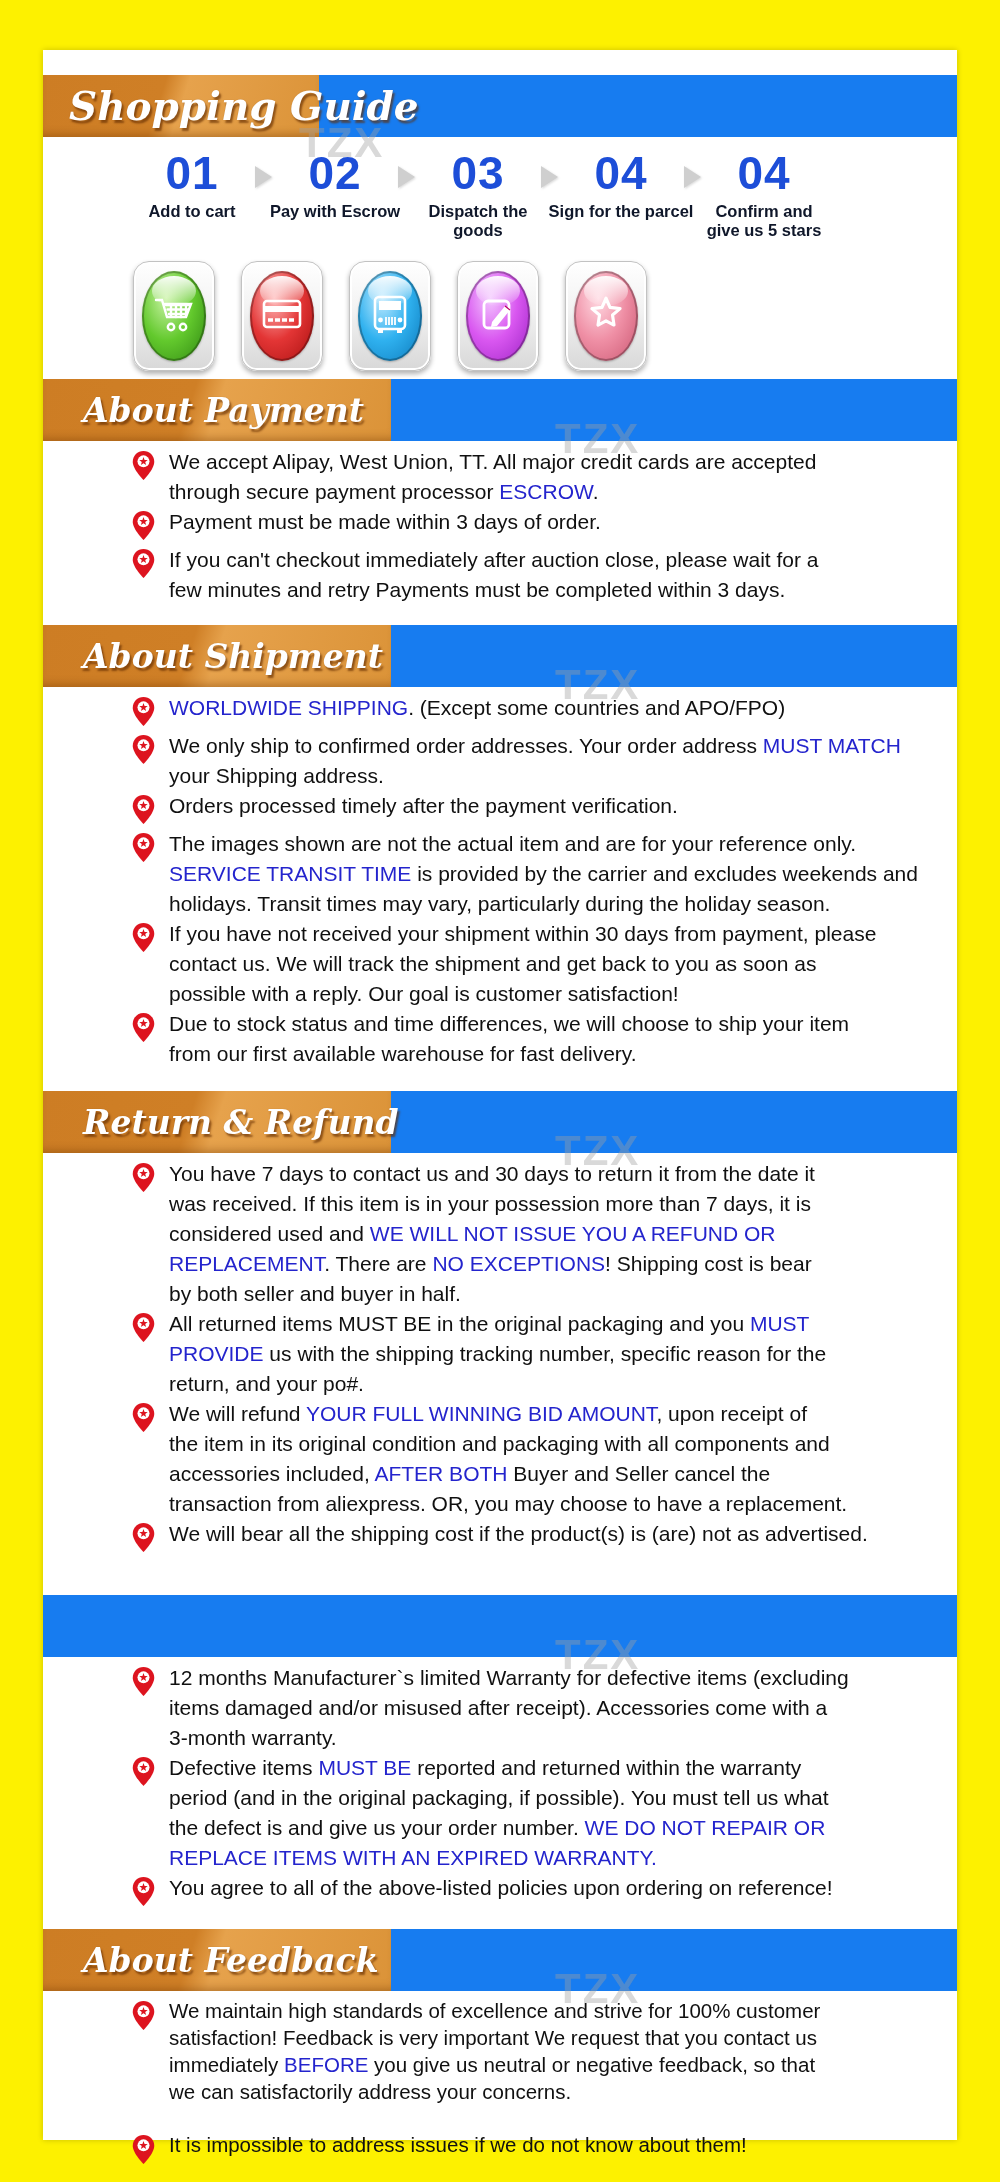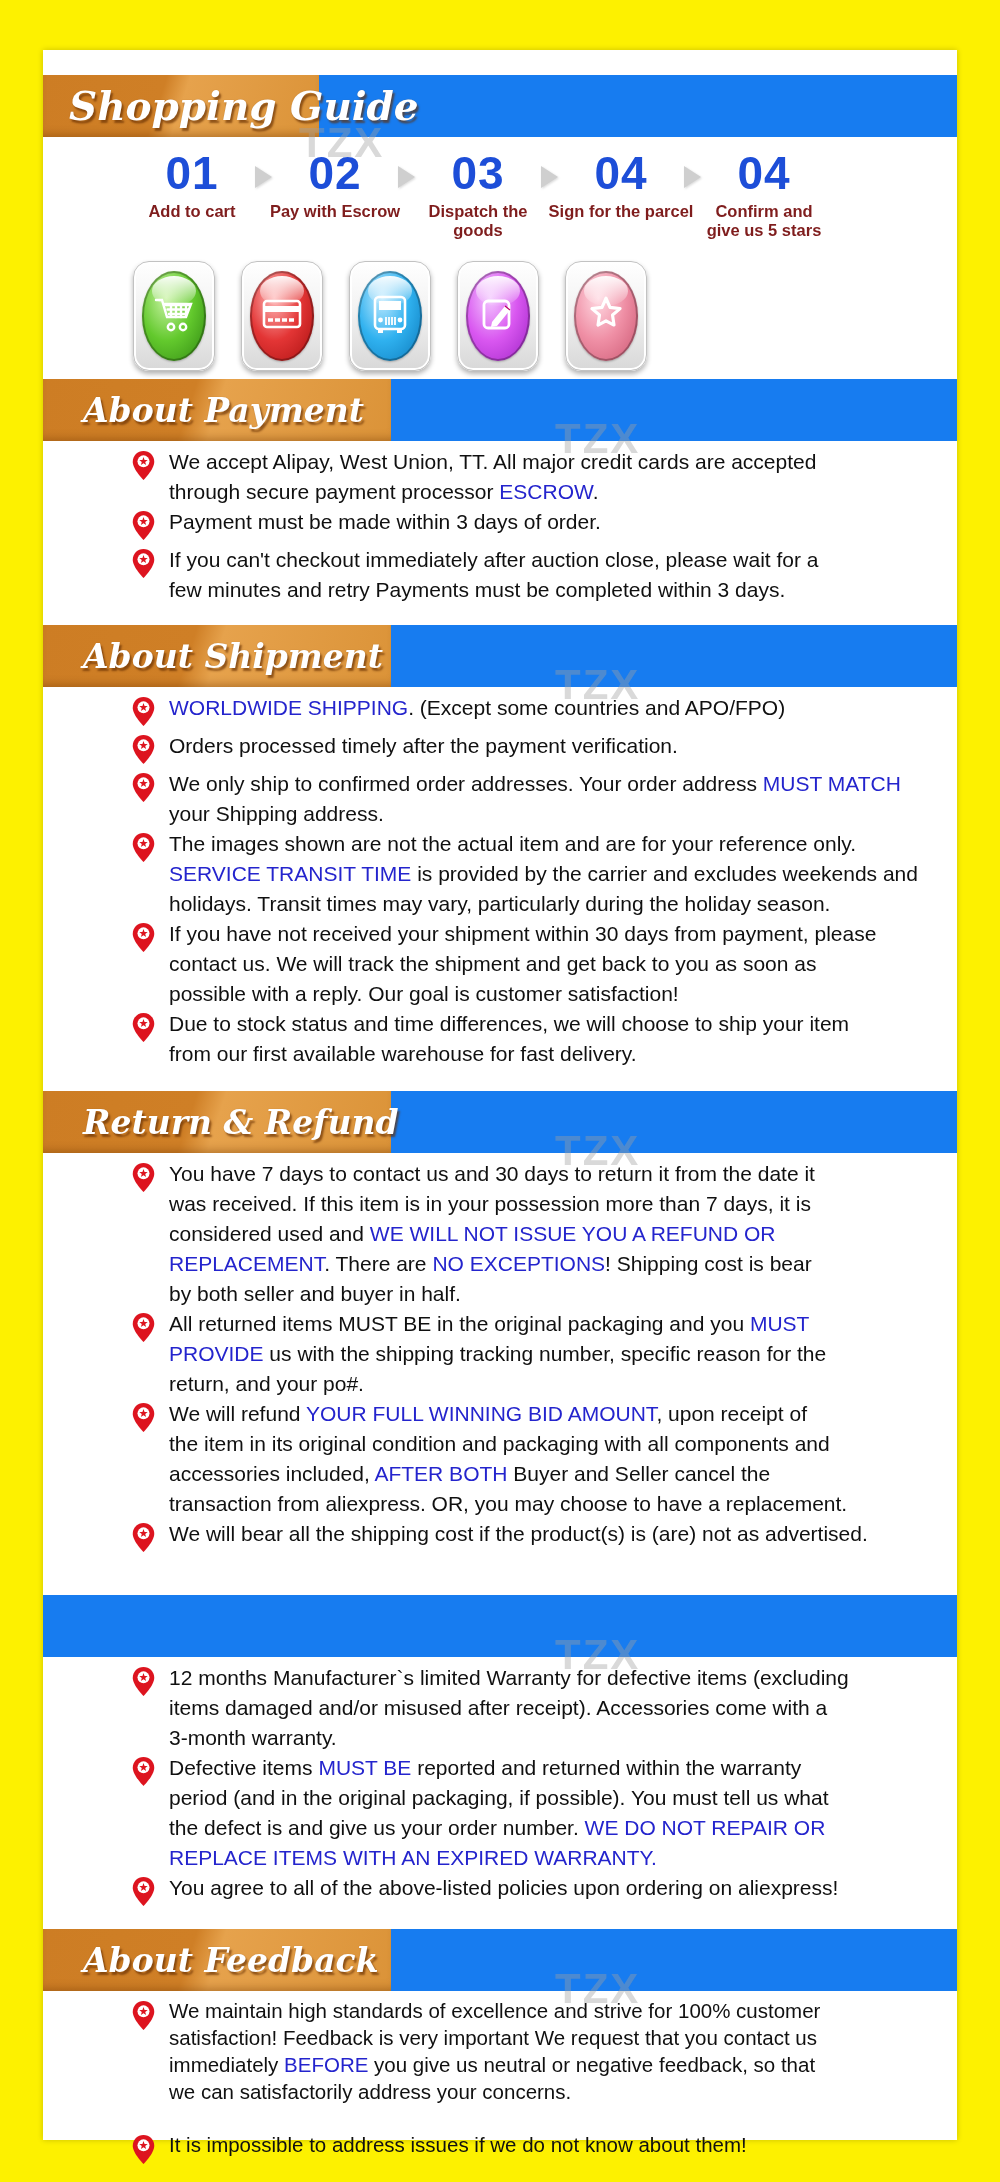--- a/index.html
+++ b/index.html
@@ -35,21 +35,21 @@
     position:absolute;font-size:42px;font-weight:bold;
     color:rgba(160,160,160,.40);letter-spacing:2px;z-index:3;
     font-family:"Liberation Sans", sans-serif;pointer-events:none;
   }
   .sg .watermark{left:256px;top:44px;}
   .sec .watermark{left:512px;top:36px;}
   
   .steps{display:flex;align-items:flex-start;padding-left:74px;margin-top:12px;height:100px;}
   .stepcol{width:150px;text-align:center;}
   .stepnum{font-size:46px;font-weight:700;color:#1d4ed8;line-height:48px;letter-spacing:1px;}
-  .steplabel{font-size:16.5px;font-weight:bold;color:#7f1d1d;margin-top:5px;line-height:19px;}
+  .steplabel{font-size:16.5px;font-weight:bold;color:#0f172a;margin-top:5px;line-height:19px;}
   .arrow{
     width:0;height:0;margin-top:17px;margin-left:-12px;margin-right:-12px;
     border-left:17px solid #cfcfcf;border-top:11px solid transparent;border-bottom:11px solid transparent;
     filter:drop-shadow(1px 1px 1px rgba(0,0,0,.15));
   }
   
   .btnrow{display:flex;gap:26px;padding-left:90px;margin-top:12px;height:110px;}
   .gbtn{
     width:80px;height:108px;border-radius:16px;
     background:linear-gradient(180deg,#ffffff 0%,#f2f2f2 45%,#d8d8d8 100%);
@@ -219,29 +219,29 @@
               <polygon points="12,6.7 13.03,9.58 16.09,9.67 13.66,11.54 14.53,14.48 12,12.75 9.47,14.48 10.34,11.54 7.91,9.67 10.97,9.58" fill="#dd141f"></polygon>
             </svg></div>
           <p><span class="blu">WORLDWIDE SHIPPING</span><span>. (Except some countries and APO/FPO)</span></p>
         </div>
         <div class="bullet">
           <div class="pinwrap"><svg width="25" height="31" viewBox="0 0 24 30">
               <path d="M12 1C6.2 1 1.6 5.6 1.6 11.3c0 7.4 10.4 17.7 10.4 17.7s10.4-10.3 10.4-17.7C22.4 5.6 17.8 1 12 1z" fill="#dd141f"></path>
               <circle cx="12" cy="11" r="5.8" fill="#fff"></circle>
               <polygon points="12,6.7 13.03,9.58 16.09,9.67 13.66,11.54 14.53,14.48 12,12.75 9.47,14.48 10.34,11.54 7.91,9.67 10.97,9.58" fill="#dd141f"></polygon>
             </svg></div>
+          <p><span>We only ship to confirmed order addresses. Your order address </span><span class="blu">MUST MATCH</span><span></span><br><span>your Shipping address.</span></p>
+        </div>
+        <div class="bullet">
+          <div class="pinwrap"><svg width="25" height="31" viewBox="0 0 24 30">
+              <path d="M12 1C6.2 1 1.6 5.6 1.6 11.3c0 7.4 10.4 17.7 10.4 17.7s10.4-10.3 10.4-17.7C22.4 5.6 17.8 1 12 1z" fill="#dd141f"></path>
+              <circle cx="12" cy="11" r="5.8" fill="#fff"></circle>
+              <polygon points="12,6.7 13.03,9.58 16.09,9.67 13.66,11.54 14.53,14.48 12,12.75 9.47,14.48 10.34,11.54 7.91,9.67 10.97,9.58" fill="#dd141f"></polygon>
+            </svg></div>
           <p><span>Orders processed timely after the payment verification.</span></p>
-        </div>
-        <div class="bullet">
-          <div class="pinwrap"><svg width="25" height="31" viewBox="0 0 24 30">
-              <path d="M12 1C6.2 1 1.6 5.6 1.6 11.3c0 7.4 10.4 17.7 10.4 17.7s10.4-10.3 10.4-17.7C22.4 5.6 17.8 1 12 1z" fill="#dd141f"></path>
-              <circle cx="12" cy="11" r="5.8" fill="#fff"></circle>
-              <polygon points="12,6.7 13.03,9.58 16.09,9.67 13.66,11.54 14.53,14.48 12,12.75 9.47,14.48 10.34,11.54 7.91,9.67 10.97,9.58" fill="#dd141f"></polygon>
-            </svg></div>
-          <p><span>We only ship to confirmed order addresses. Your order address </span><span class="blu">MUST MATCH</span><span></span><br><span>your Shipping address.</span></p>
         </div>
         <div class="bullet">
           <div class="pinwrap"><svg width="25" height="31" viewBox="0 0 24 30">
               <path d="M12 1C6.2 1 1.6 5.6 1.6 11.3c0 7.4 10.4 17.7 10.4 17.7s10.4-10.3 10.4-17.7C22.4 5.6 17.8 1 12 1z" fill="#dd141f"></path>
               <circle cx="12" cy="11" r="5.8" fill="#fff"></circle>
               <polygon points="12,6.7 13.03,9.58 16.09,9.67 13.66,11.54 14.53,14.48 12,12.75 9.47,14.48 10.34,11.54 7.91,9.67 10.97,9.58" fill="#dd141f"></polygon>
             </svg></div>
           <p><span>The images shown are not the actual item and are for your reference only.</span><br><span></span><span class="blu">SERVICE TRANSIT TIME</span><span> is provided by the carrier and excludes weekends and</span><br><span>holidays. Transit times may vary, particularly during the holiday season.</span></p>
         </div>
         <div class="bullet">
@@ -322,21 +322,21 @@
               <polygon points="12,6.7 13.03,9.58 16.09,9.67 13.66,11.54 14.53,14.48 12,12.75 9.47,14.48 10.34,11.54 7.91,9.67 10.97,9.58" fill="#dd141f"></polygon>
             </svg></div>
           <p><span>Defective items </span><span class="blu">MUST BE</span><span> reported and returned within the warranty</span><br><span>period (and in the original packaging, if possible). You must tell us what</span><br><span>the defect is and give us your order number. </span><span class="blu">WE DO NOT REPAIR OR</span><br><span class="blu">REPLACE ITEMS WITH AN EXPIRED WARRANTY.</span></p>
         </div>
         <div class="bullet">
           <div class="pinwrap"><svg width="25" height="31" viewBox="0 0 24 30">
               <path d="M12 1C6.2 1 1.6 5.6 1.6 11.3c0 7.4 10.4 17.7 10.4 17.7s10.4-10.3 10.4-17.7C22.4 5.6 17.8 1 12 1z" fill="#dd141f"></path>
               <circle cx="12" cy="11" r="5.8" fill="#fff"></circle>
               <polygon points="12,6.7 13.03,9.58 16.09,9.67 13.66,11.54 14.53,14.48 12,12.75 9.47,14.48 10.34,11.54 7.91,9.67 10.97,9.58" fill="#dd141f"></polygon>
             </svg></div>
-          <p><span>You agree to all of the above-listed policies upon ordering on aliexpress!</span></p>
+          <p><span>You agree to all of the above-listed policies upon ordering on reference!</span></p>
         </div>
       </div>
       <div class="hdr sec" style="margin-top: 10px;">
         <div class="ribbon">
           <span class="title">About Feedback</span>
         </div>
         <div class="bluebar"></div>
         <span class="watermark">TZX</span>
       </div>
       <div class="body sec-feedback">

